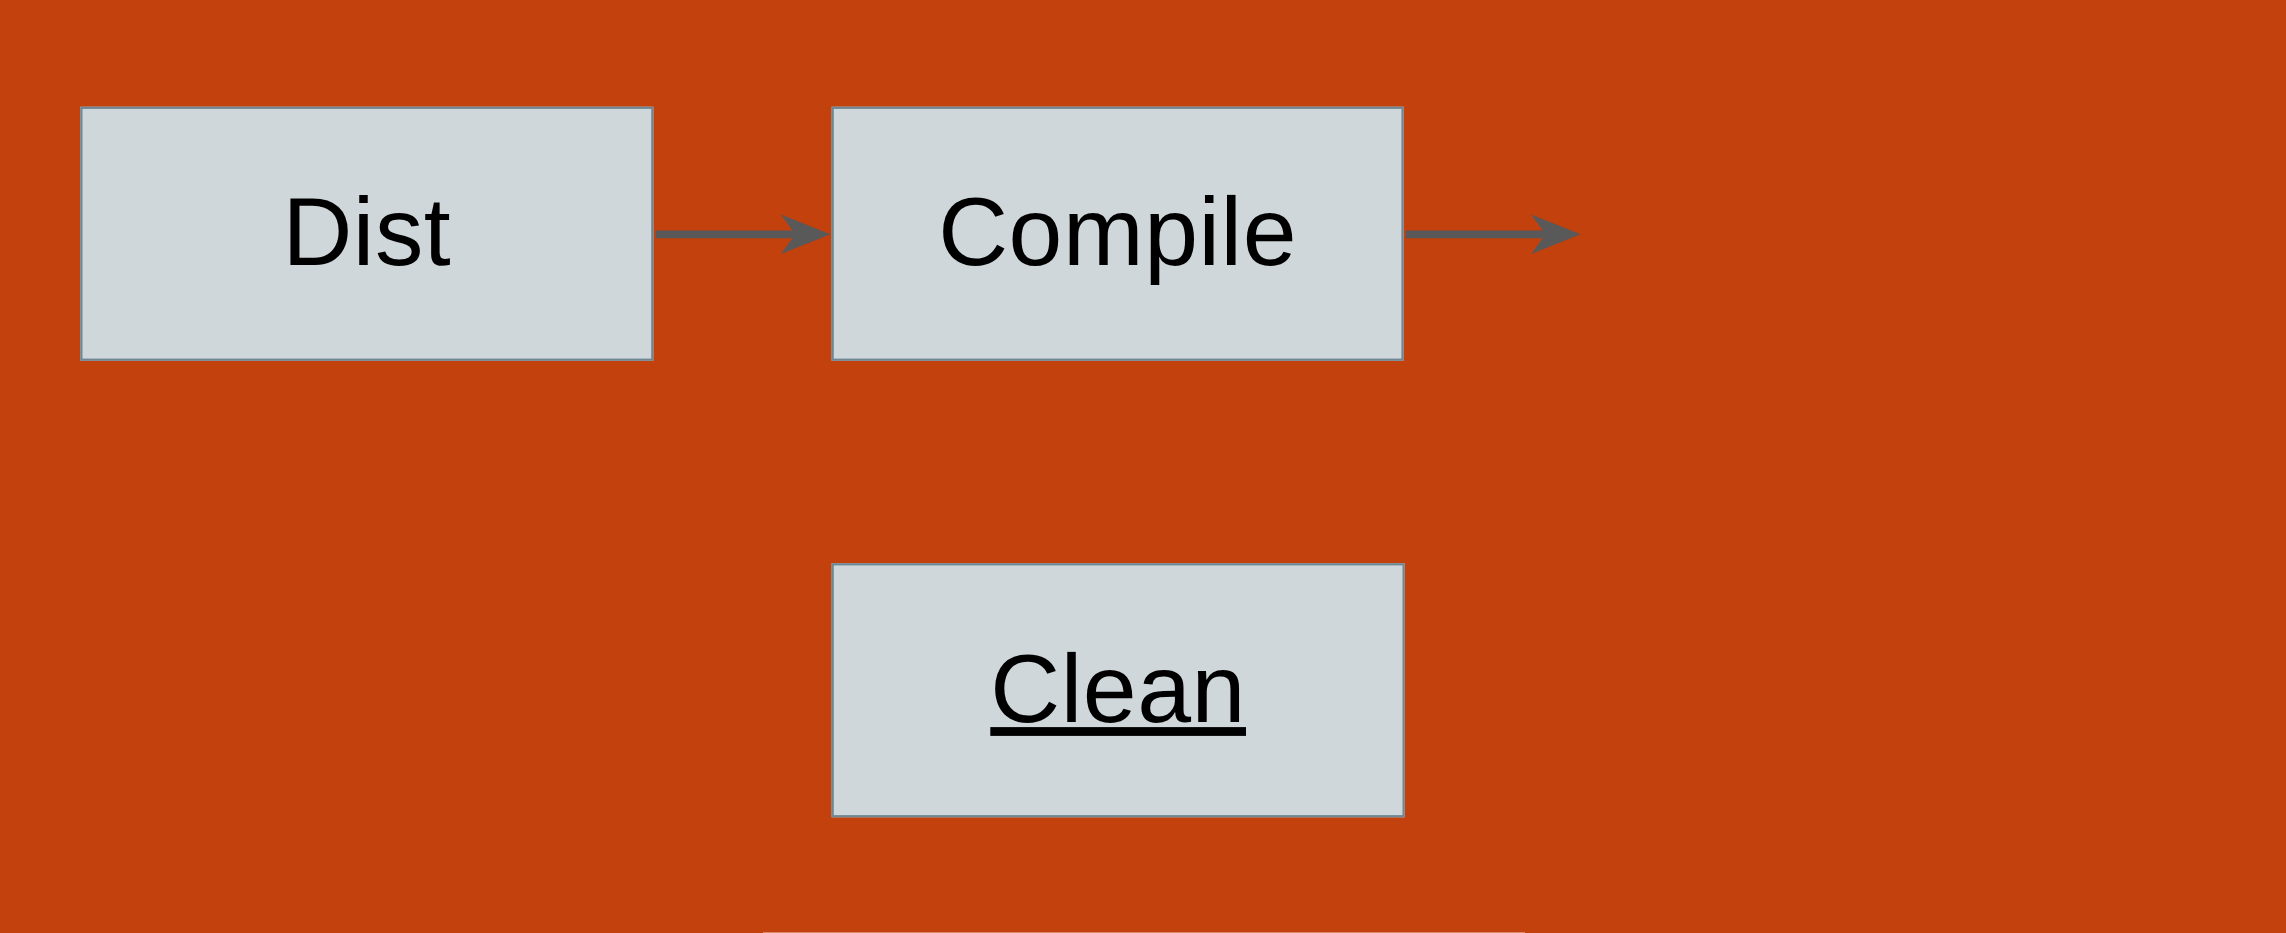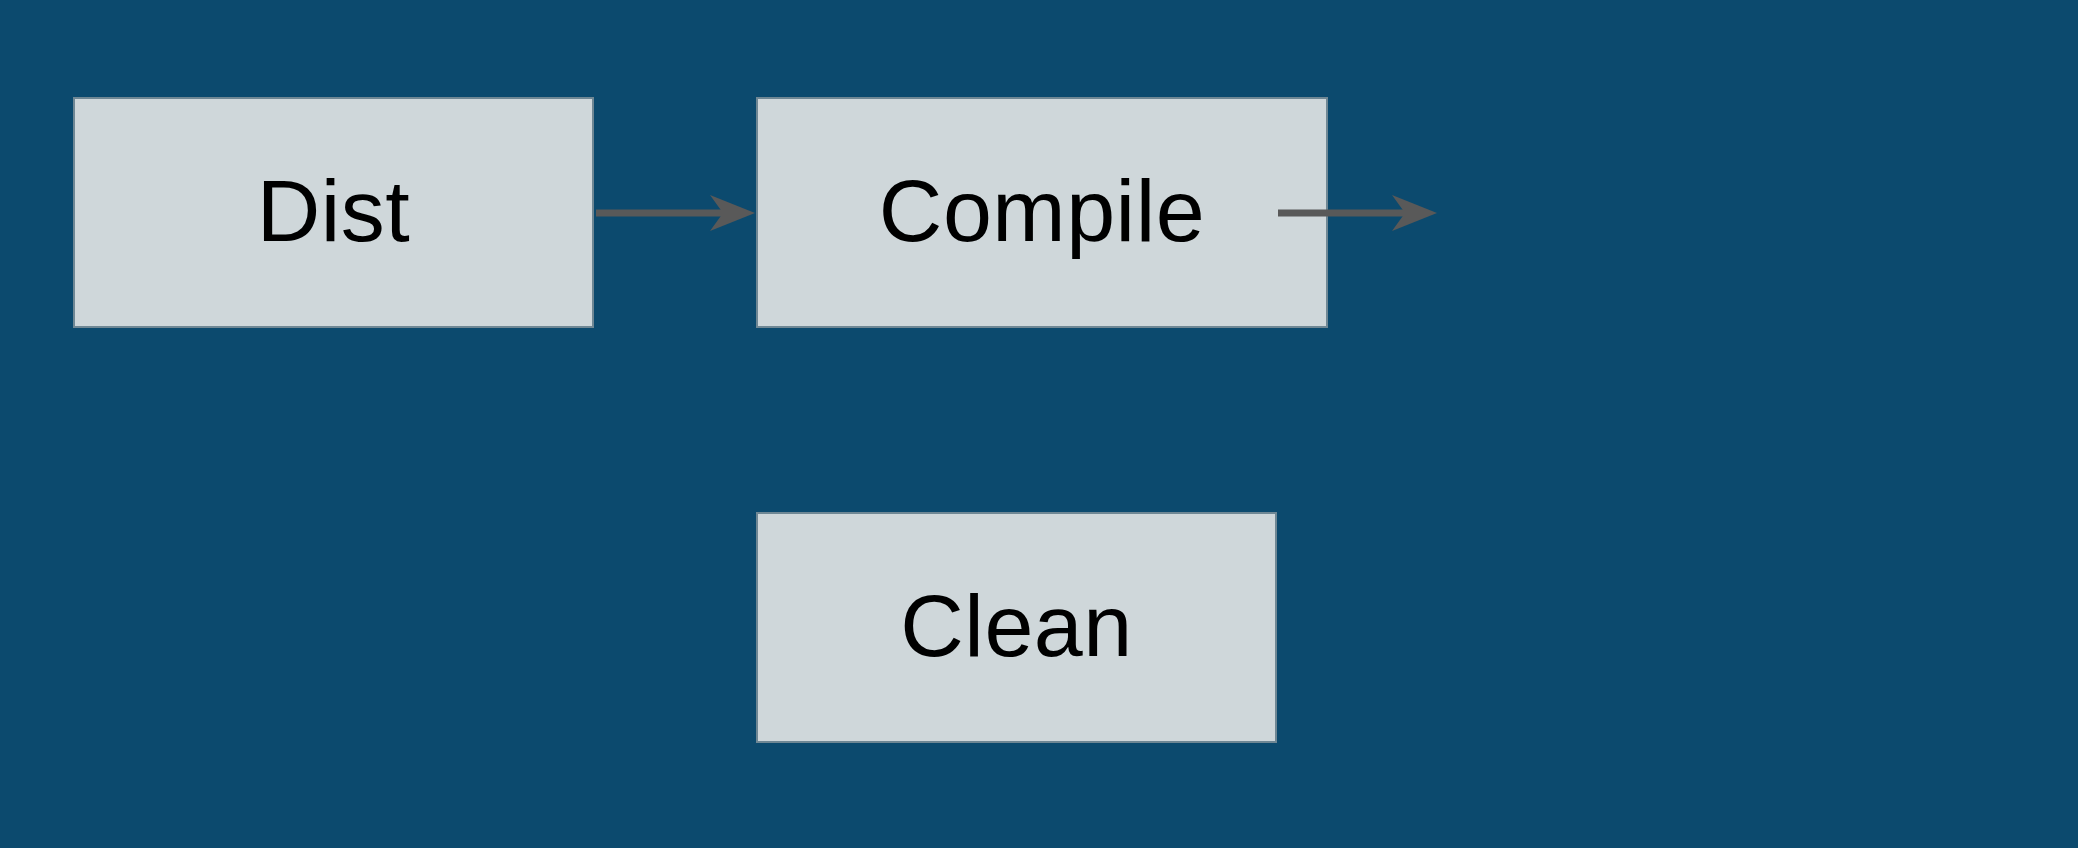--- a/index.html
+++ b/index.html
@@ -4,21 +4,21 @@
 <style>
   html, body {
     margin: 0;
     padding: 0;
     background: #ffffff;
   }
   .canvas {
     position: relative;
     width: 2078px;
     height: 848px;
-    background: #0c4a6e;
+    background: #c2410c;
     overflow: hidden;
     font-family: "Liberation Sans", "DejaVu Sans", sans-serif;
   }
   .node {
     position: absolute;
     box-sizing: border-box;
     background: #cfd7da;
     border: 2px solid #6f8794;
     display: flex;
     align-items: center;
@@ -26,23 +26,23 @@
   }
   .node .label {
     font-size: 88px;
     line-height: 1;
     color: #000000;
     letter-spacing: 0.5px;
     white-space: nowrap;
     transform: translateY(-2px);
   }
   .node-dist    { left: 73px;   top: 97px;  width: 521px; height: 231px; }
-  .node-compile { left: 756px;  top: 97px;  width: 572px; height: 231px; }
+  .node-compile { left: 756px;  top: 97px;  width: 520px; height: 231px; }
   .node-init    { left: 1438px; top: 97px;  width: 519px; height: 231px; }
-  .node-clean   { left: 756px;  top: 512px; width: 521px; height: 231px; }
+  .node-clean   { left: 756px;  top: 512px; width: 521px; height: 231px; text-decoration: underline; }
   .edges {
     position: absolute;
     left: 0; top: 0;
     width: 2078px;
     height: 848px;
     pointer-events: none;
   }
 </style>
 </head>
 <body>

